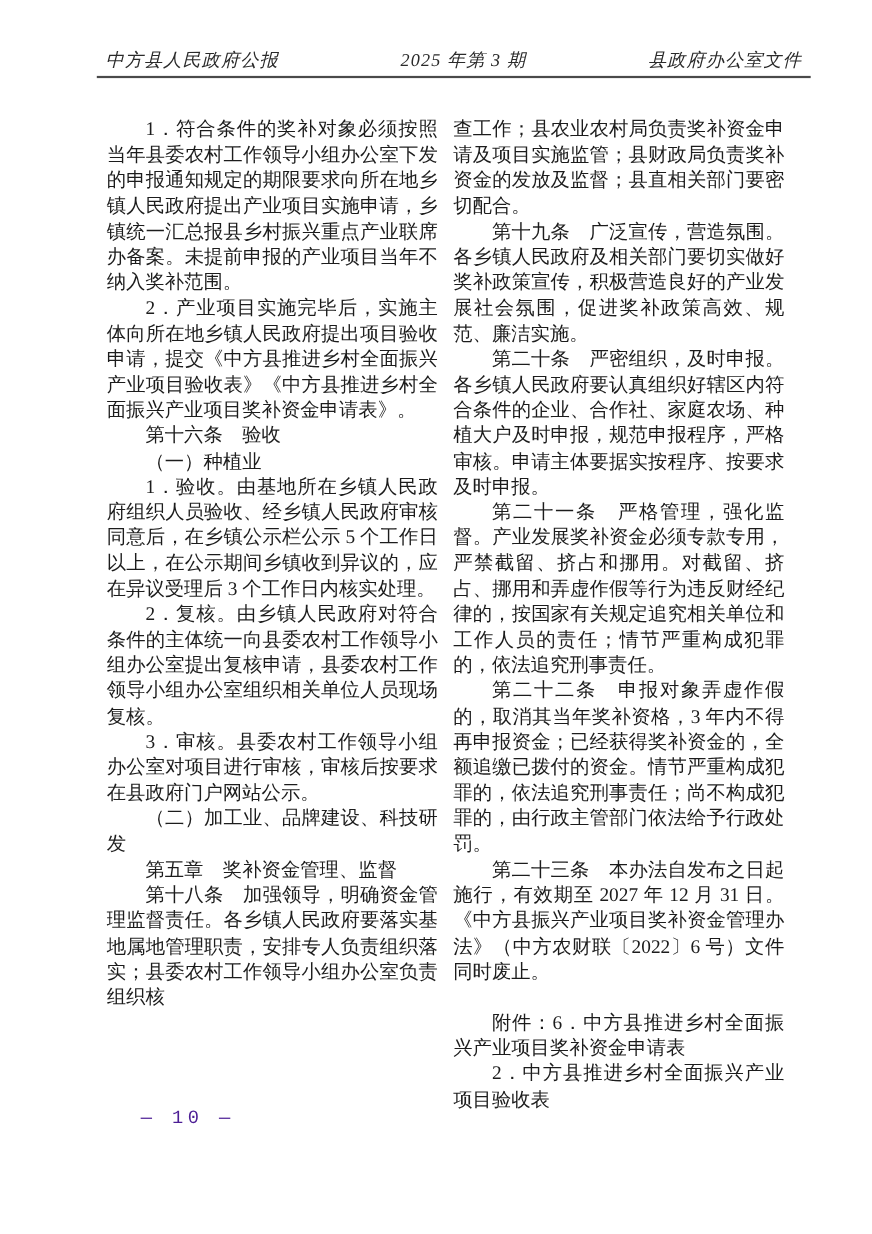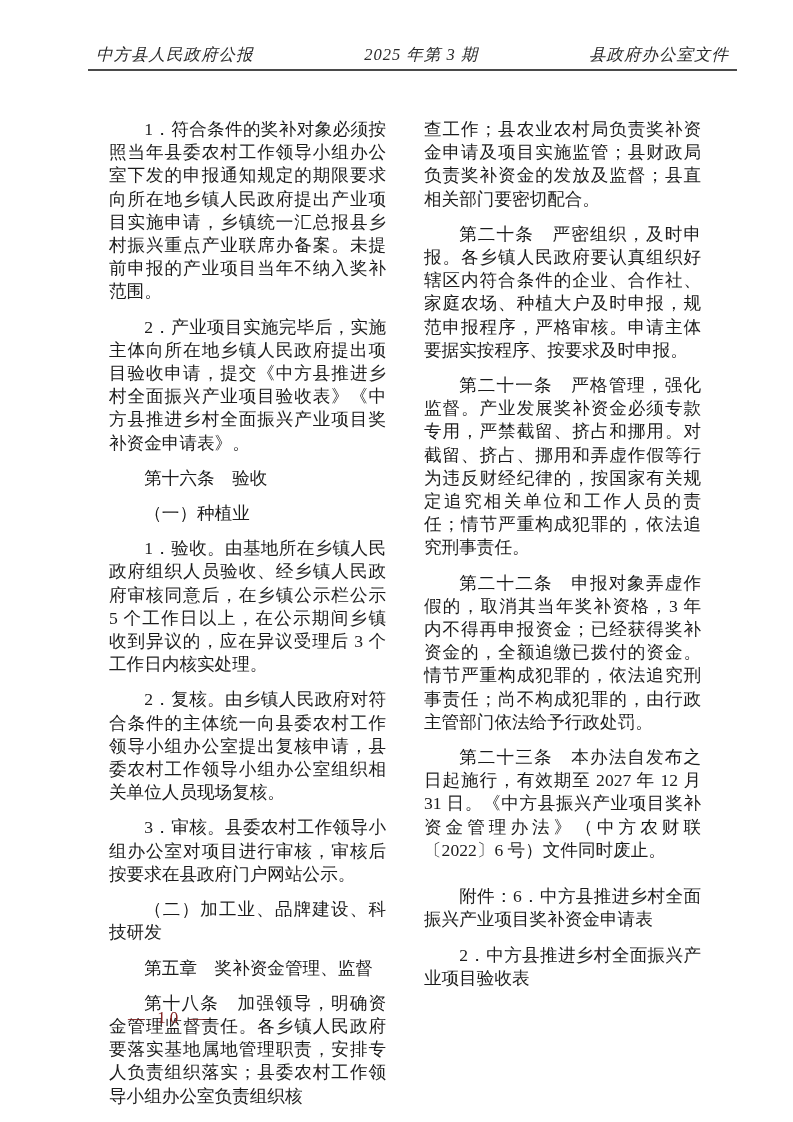--- a/index.html
+++ b/index.html
@@ -49,32 +49,33 @@
     gap: 14px;
   }
   .column {
     width: 301px;
     font-size: 17.6px;
     line-height: 23.2px;
     text-align: justify;
     color: #1c1c1c;
   }
   .column p.para {
-    margin: 12px;
+    margin: 0;
     padding: 0;
   }
   .column p.para.indent { text-indent: 2em; }
   .column p.para.space-before { margin-top: 23px; }
   .page-footer {
     position: absolute;
     top: 1008px;
     left: 128px;
     font-size: 17px;
     letter-spacing: 4px;
-    color: #7f1d1d;
+    color: #4c1d95;
+    font-family: Liberation Mono, monospace;
   }
 </style>
 </head>
 <body>
 
 <div class="page">
 
   <div class="page-header">
     <span>中方县人民政府公报</span>
     <span>2025 年第 3 期</span>
@@ -91,20 +92,21 @@
         <p class="para indent">（一）种植业</p>
         <p class="para indent">1．验收。由基地所在乡镇人民政府组织人员验收、经乡镇人民政府审核同意后，在乡镇公示栏公示 5 个工作日以上，在公示期间乡镇收到异议的，应在异议受理后 3 个工作日内核实处理。</p>
         <p class="para indent">2．复核。由乡镇人民政府对符合条件的主体统一向县委农村工作领导小组办公室提出复核申请，县委农村工作领导小组办公室组织相关单位人员现场复核。</p>
         <p class="para indent">3．审核。县委农村工作领导小组办公室对项目进行审核，审核后按要求在县政府门户网站公示。</p>
         <p class="para indent">（二）加工业、品牌建设、科技研发</p>
         <p class="para indent">第五章　奖补资金管理、监督</p>
         <p class="para indent">第十八条　加强领导，明确资金管理监督责任。各乡镇人民政府要落实基地属地管理职责，安排专人负责组织落实；县委农村工作领导小组办公室负责组织核</p>
       </div>
     <div class="column">
         <p class="para">查工作；县农业农村局负责奖补资金申请及项目实施监管；县财政局负责奖补资金的发放及监督；县直相关部门要密切配合。</p>
+        <p class="para indent">第十九条　广泛宣传，营造氛围。各乡镇人民政府及相关部门要切实做好奖补政策宣传，积极营造良好的产业发展社会氛围，促进奖补政策高效、规范、廉洁实施。</p>
         <p class="para indent">第二十条　严密组织，及时申报。各乡镇人民政府要认真组织好辖区内符合条件的企业、合作社、家庭农场、种植大户及时申报，规范申报程序，严格审核。申请主体要据实按程序、按要求及时申报。</p>
         <p class="para indent">第二十一条　严格管理，强化监督。产业发展奖补资金必须专款专用，严禁截留、挤占和挪用。对截留、挤占、挪用和弄虚作假等行为违反财经纪律的，按国家有关规定追究相关单位和工作人员的责任；情节严重构成犯罪的，依法追究刑事责任。</p>
         <p class="para indent">第二十二条　申报对象弄虚作假的，取消其当年奖补资格，3 年内不得再申报资金；已经获得奖补资金的，全额追缴已拨付的资金。情节严重构成犯罪的，依法追究刑事责任；尚不构成犯罪的，由行政主管部门依法给予行政处罚。</p>
         <p class="para indent">第二十三条　本办法自发布之日起施行，有效期至 2027 年 12 月 31 日。《中方县振兴产业项目奖补资金管理办法》（中方农财联〔2022〕6 号）文件同时废止。</p>
         <p class="para indent space-before">附件：6．中方县推进乡村全面振兴产业项目奖补资金申请表</p>
         <p class="para indent">2．中方县推进乡村全面振兴产业项目验收表</p>
       </div>
   </div>
 
   <div class="page-footer">

